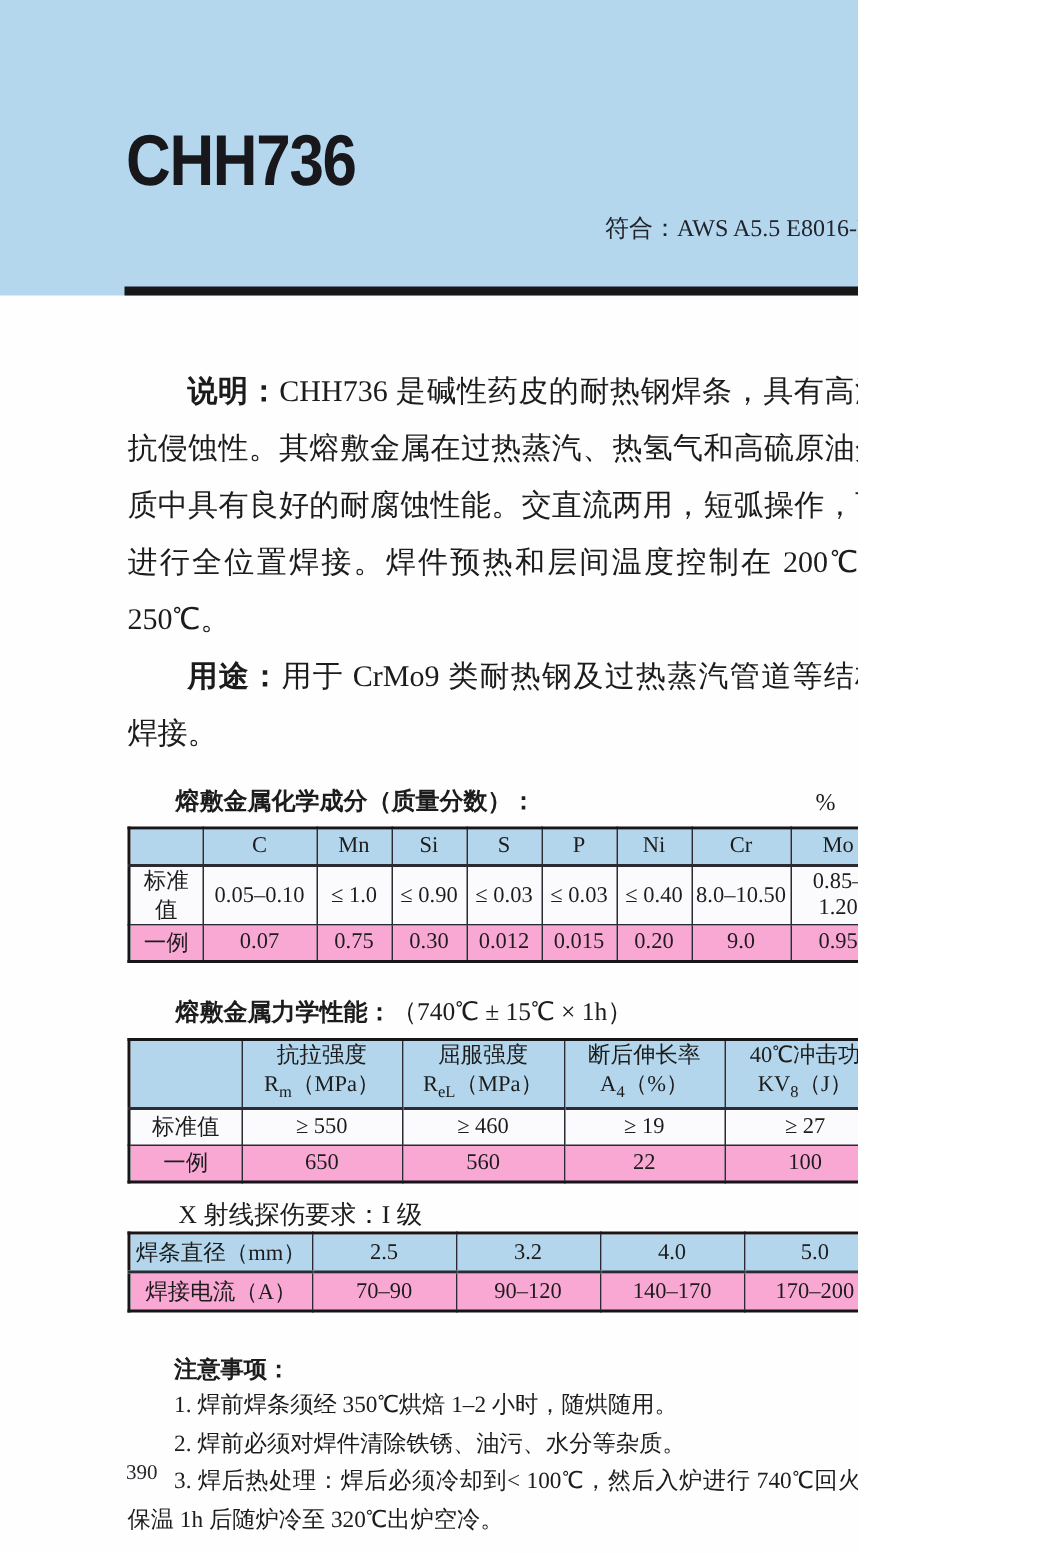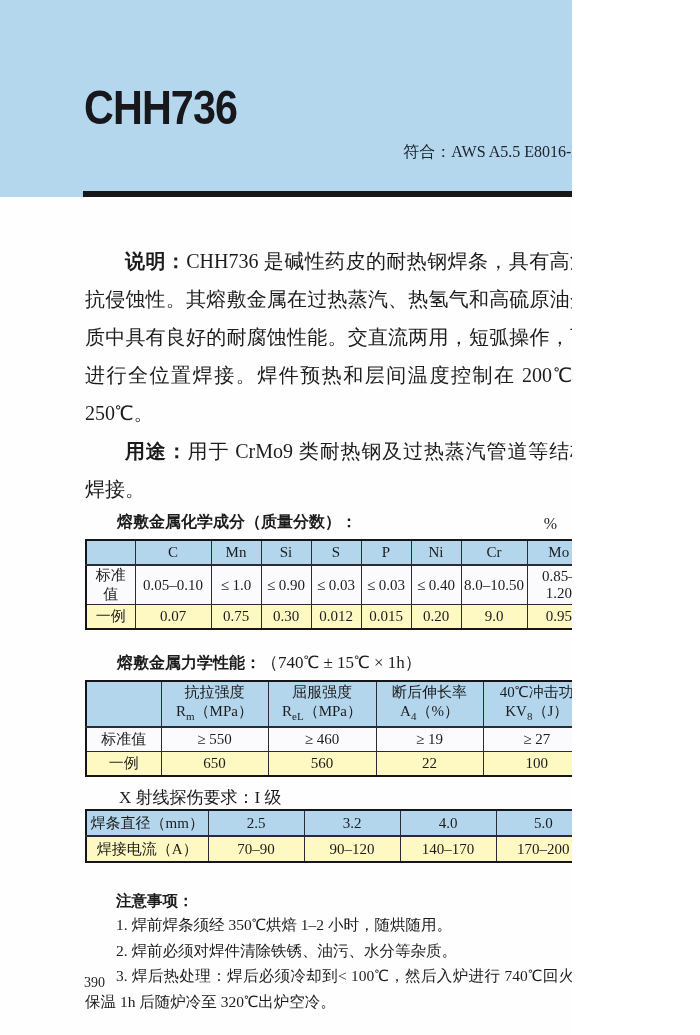--- a/index.html
+++ b/index.html
@@ -15,34 +15,34 @@
     font-family:"Liberation Sans", sans-serif; font-weight:bold; font-size:48px;
     color:#17171c; letter-spacing:-1px;
     transform:scaleX(0.86); transform-origin:left center; white-space:nowrap;
   }
   .compliance { position:absolute; top:142px; right:110px; font-size:16px; color:#20242c; white-space:nowrap; }
   .rule { position:absolute; top:191px; left:83px; width:507px; height:6px; background:#17171a; }
   
   .content { position:absolute; left:85px; top:242px; width:505px; }
   .body-text { margin:0; font-size:20px; line-height:38px; text-align:justify; text-indent:2em; }
   .heiti { font-family:"Liberation Sans", sans-serif; font-weight:bold; }
-  .sec-title { margin:4px 0 6px; padding-left:2em; font-size:16px; display:flex; justify-content:space-between; align-items:flex-end; }
+  .sec-title { margin:16px 0 6px; padding-left:2em; font-size:16px; display:flex; justify-content:space-between; align-items:flex-end; }
   .sec-title .cond { flex:1; font-weight:normal; font-family:"Liberation Serif", serif; font-size:17px; }
   .sec-title .unit { padding-right:33px; font-size:16px; }
   .mt-mech { margin-top:21px; }
   .mt-cur  { margin-top:25px; }
   
   table.tbl {
     width:505px; border-collapse:collapse; table-layout:fixed;
     font-size:15px; text-align:center; border:2px solid #15151a;
   }
   table.tbl td { border:1px solid #2b2b33; padding:0 2px; height:23px; overflow:hidden; }
   tr.thead td { background:#b3d6ec; border-bottom-width:2px; }
   tr.r-std td { background:#fbfafd; }
-  tr.r-alt td { background:#fef9c3;text-align:center; }
+  tr.r-alt td { background:#f9a8d4;text-align:center; }
   table.mech tr.thead td { height:40px; line-height:19px; padding-top:1px; }
   table.cur td { height:24px; }
   sub { font-size:11px; }
   .xray { margin:9px 0 0; font-size:17px; text-indent:2em; }
   .notes-label { margin:28px 0 0; font-size:15.5px; text-indent:2em; }
   .note { margin:0; font-size:15.5px; line-height:25.5px; text-align:justify; text-indent:2em; }
   .pageno { position:absolute; left:84px; top:975px; font-size:14px; color:#26262c; }
 </style>
 </head>
 <body>

